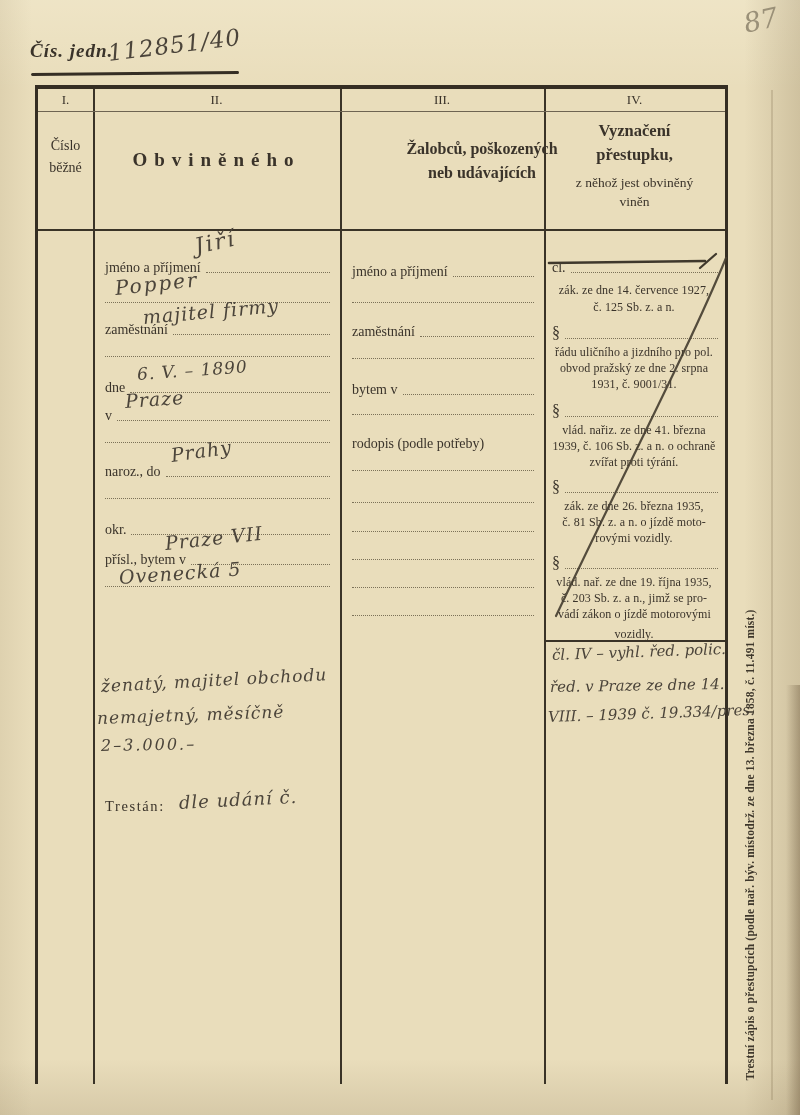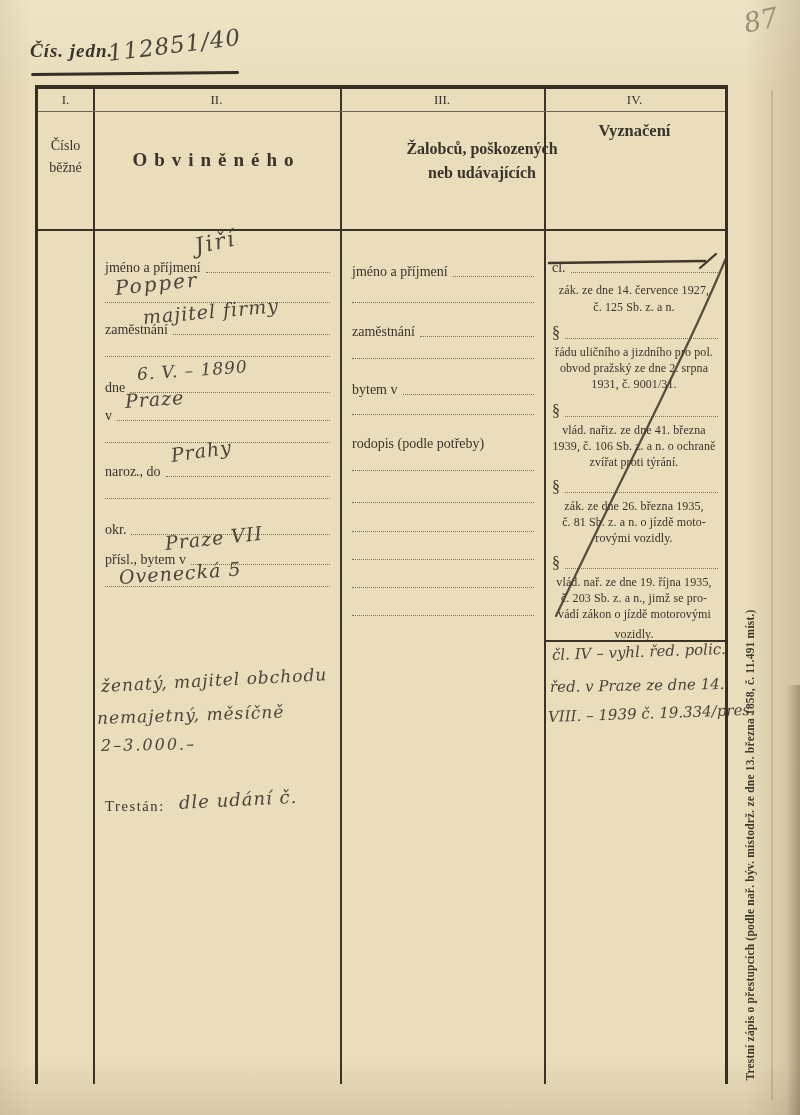--- a/index.html
+++ b/index.html
@@ -95,20 +95,25 @@
       <div>Číslo</div>
       <div>běžné</div>
     </div>
     <div class="hdr-c2">Obviněného</div>
     <div class="hdr-c3">
       <div>Žalobců, poškozených</div>
       <div>neb udávajících</div>
     </div>
     <div class="hdr-c4b">
       <div>Vyznačení</div>
+      <div>přestupku,</div>
+    </div>
+    <div class="hdr-c4s">
+      <div>z něhož jest obviněný</div>
+      <div>viněn</div>
     </div>
 
     <div class="col" style="left:55px;width:247px">
       <div class="frow" style="top:26px">
         <span class="lbl">jméno a příjmení</span>
         <span class="dots"></span>
       </div>
       <span class="hw" style="left:102px;top:2px;font-size:22px;transform:rotate(-12deg);letter-spacing:2px">Jiří</span>
       <span class="hw" style="left:22px;top:44px;font-size:20px;transform:rotate(-6deg);letter-spacing:2px">Popper</span>
       <div class="dotline" style="top:70px"></div>

